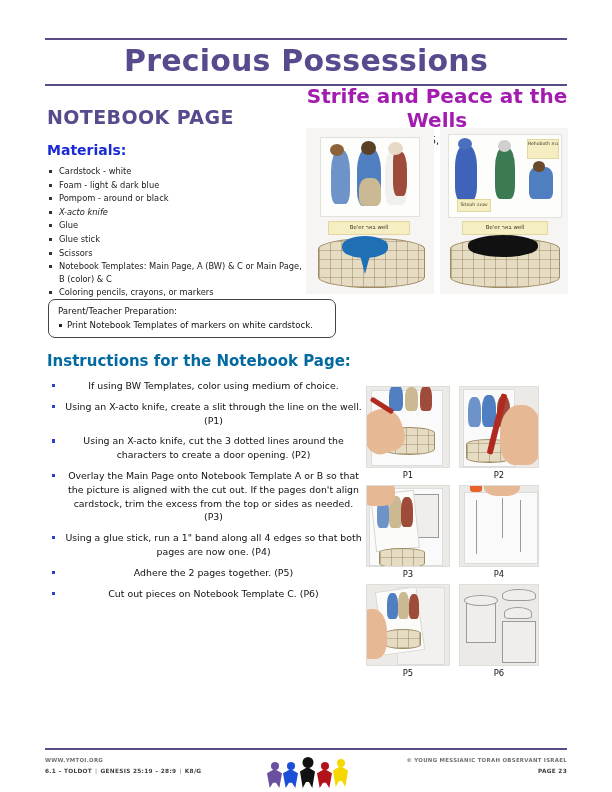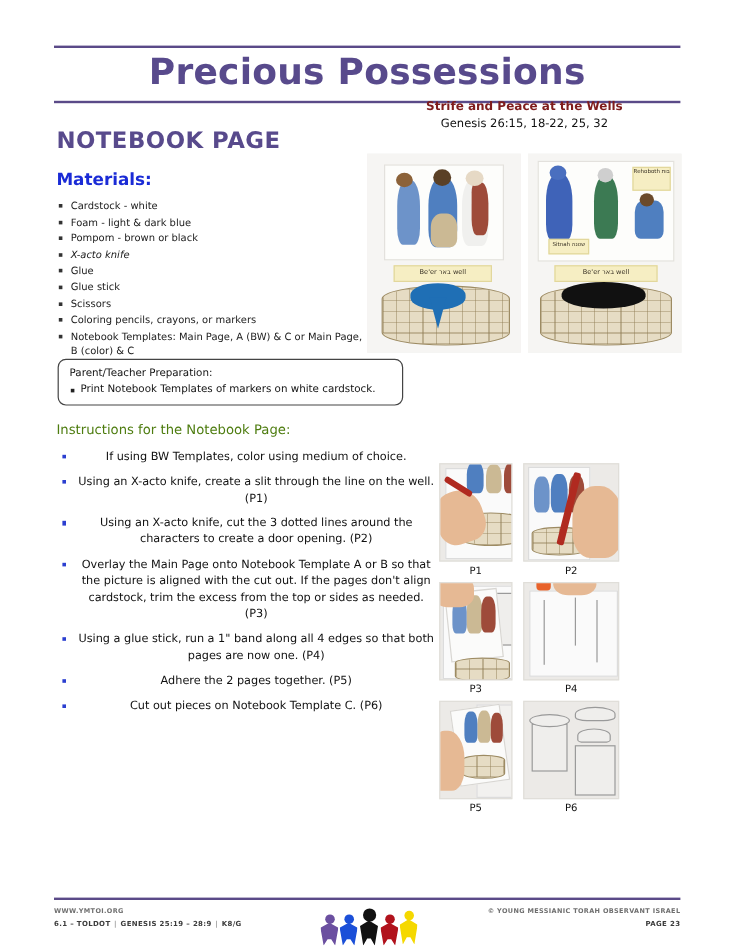--- a/index.html
+++ b/index.html
@@ -122,23 +122,23 @@
   }
 
   
   .instructions {
     position: absolute;
     left: 47px;
     top: 352px;
     width: 316px;
   }
   .instructions h2 {
-    color: #4d7c0f;
-    font-size: 11px;
-    font-weight: normal;
+    color: #0369a1;
+    font-size: 15px;
+    font-weight: bold;
     font-family: "DejaVu Sans", sans-serif;
     margin: 0 0 9px 0;
   }
   ul.instr-list {
     list-style: none;
     margin: 0;
     padding: 0;
     text-align: center;
   }
   ul.instr-list > li {
@@ -230,21 +230,21 @@
     position: absolute;
     left: 366px;
     top: 386px;
     width: 202px;
   }
   .step-row {
     display: flex;
     gap: 9px;
     margin-bottom: 5px;
   }
-  .step-cell { width: 61px; }
+  .step-cell { width: 84px; }
   .step-cell.wide { width: 80px; }
   .step-img {
     width: 100%;
     height: 82px;
     background: #eceae7;
     position: relative;
     overflow: hidden;
     border: 1px solid #e0ded9;
     box-sizing: border-box;
   }
@@ -362,32 +362,32 @@
   <div class="main-title">Precious Possessions</div>
   <div class="rule-bottom"></div>
 </div>
 
 <div class="left-col">
   <div class="section-head-purple">NOTEBOOK PAGE</div>
   <div class="section-head-blue">Materials:</div>
   <ul class="sq-list">
     <li>Cardstock - white</li>
     <li>Foam - light &amp; dark blue</li>
-    <li>Pompom - brown or black</li>
+    <li>Pompom - around or black</li>
     <li class="ital">X-acto knife</li>
     <li>Glue</li>
     <li>Glue stick</li>
     <li>Scissors</li>
+    <li>Notebook Templates: Main Page, A (BW) &amp; C or Main Page, B (color) &amp; C</li>
     <li>Coloring pencils, crayons, or markers</li>
-    <li>Notebook Templates: Main Page, A (BW) &amp; C or Main Page, B (color) &amp; C</li>
   </ul>
 </div>
 
 <div style="position:absolute; left:306px; top:84px; width:262px; text-align:center;">
-  <div style="color:#7f1d1d; font-size:10px; font-weight:bold; font-family:'DejaVu Sans',sans-serif;">Strife and Peace at the Wells</div>
+  <div style="color:#a21caf; font-size:20px; font-weight:bold; font-family:'DejaVu Sans',sans-serif;">Strife and Peace at the Wells</div>
   <div style="color:#111; font-size:9.6px; margin-top:3px; font-family:'DejaVu Sans',sans-serif;">Genesis 26:15, 18-22, 25, 32</div>
 </div>
 
 <div class="top-photos">
 
   <div class="photo-frame">
     <div class="scene">
       <div class="paper-card" style="left:14px; top:9px; width:98px; height:78px;">
 
         <div class="fig" style="left:10px; top:12px; width:19px; height:54px; background:#6d93c9;"></div>

